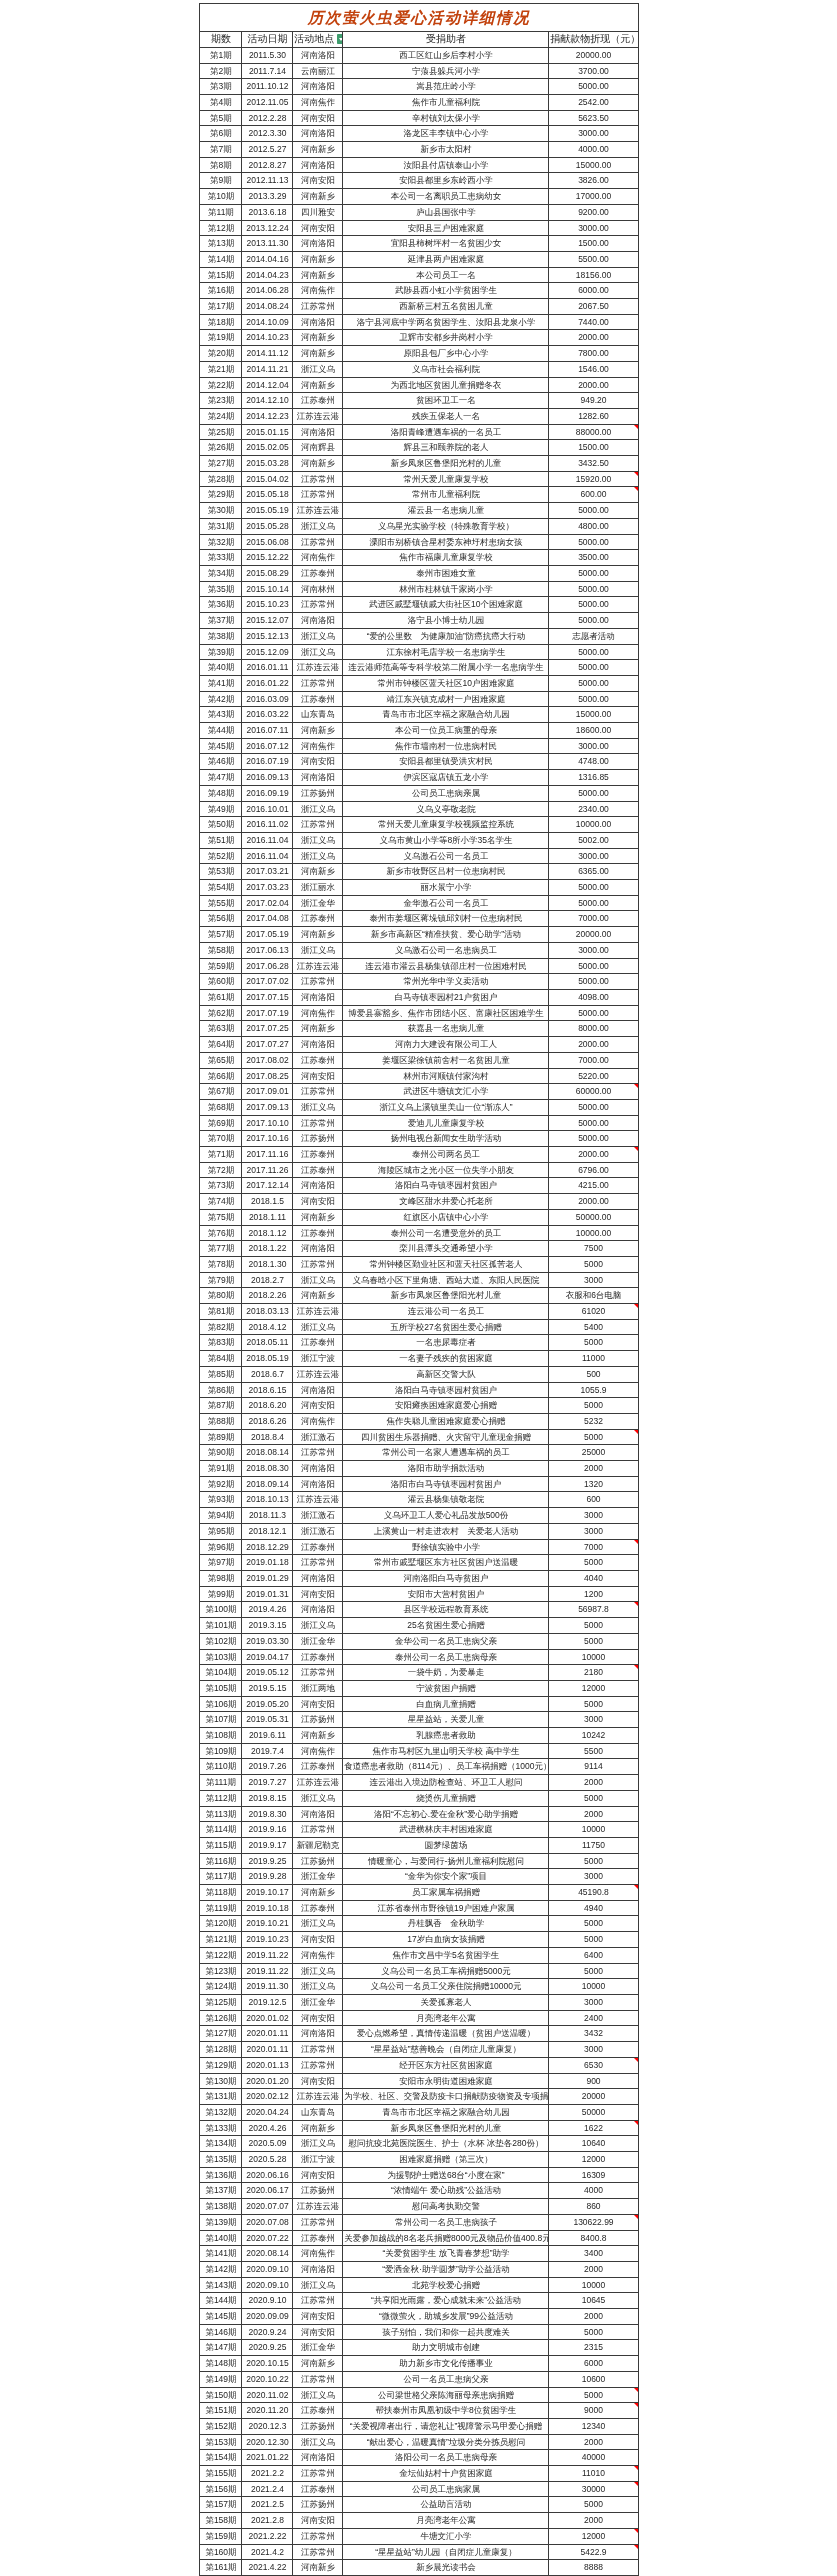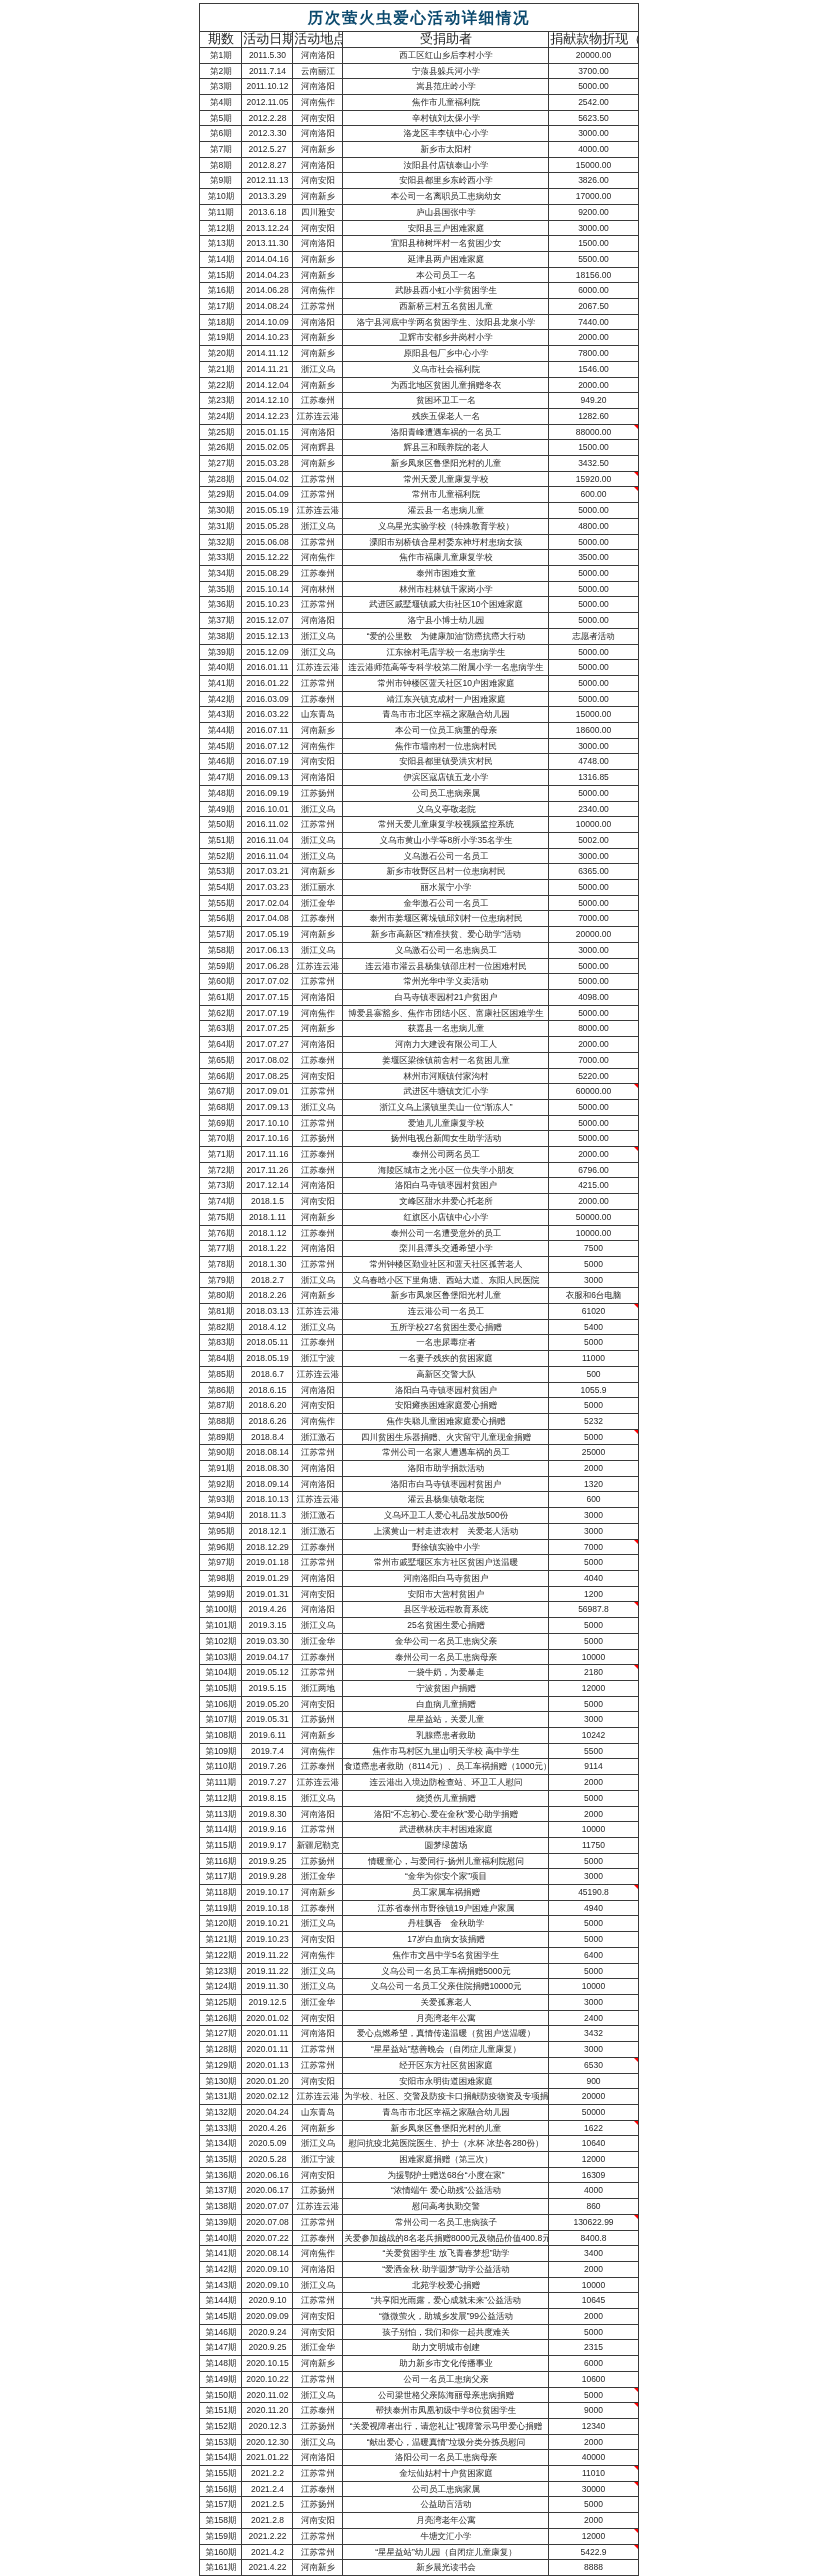--- a/index.html
+++ b/index.html
@@ -35,21 +35,21 @@
     font-weight:normal;
   }
   tr.title-row th{
     height:27px;
     font-size:15.5px;
     line-height:27px;
     font-weight:bold;
     letter-spacing:1.6px;
     border-bottom:0.8px solid #3a3a3a;
   }
-  tr.header-row th{font-size:13px;}
+  tr.header-row th{font-size:10px;}
   .filter-btn{
     display:inline-block;
     width:9.3px;height:9.3px;
     margin-left:2.3px;
     vertical-align:-1.6px;
     border-radius:0.8px;
     position:relative;
   }
   .filter-btn:after{
     content:"";
@@ -76,21 +76,21 @@
   <table class="charity">
     <colgroup>
       <col class="c-period">
         <col class="c-date">
         <col class="c-location">
         <col class="c-recipient">
         <col class="c-amount">
     </colgroup>
     <thead>
       <tr class="title-row">
-        <th colspan="5" id="title-cell" style="color: #0c4a6e;">历次萤火虫爱心活动详细情况</th>
+        <th colspan="5" id="title-cell" style="color: #c2410c; font-style: italic;">历次萤火虫爱心活动详细情况</th>
       </tr>
       <tr class="header-row">
         <th>期数</th>
         <th>活动日期</th>
         <th>
           <span>活动地点</span><span class="filter-btn" id="filter-btn" style="background: rgb(63, 157, 110);"></span>
         </th>
         <th>受捐助者</th>
         <th>捐献款物折现（元）</th>
       </tr>
@@ -287,21 +287,21 @@
         </tr>
         <tr>
           <td>第28期</td>
           <td>2015.04.02</td>
           <td>江苏常州</td>
           <td>常州天爱儿童康复学校</td>
           <td class="amount-cell">15920.00<span class="note-marker" style="border-top-color: rgb(255, 0, 0);"></span></td>
         </tr>
         <tr>
           <td>第29期</td>
-          <td>2015.04.09</td>
+          <td>2015.05.18</td>
           <td>江苏常州</td>
           <td>常州市儿童福利院</td>
           <td class="amount-cell">600.00<span class="note-marker" style="border-top-color: rgb(255, 0, 0);"></span></td>
         </tr>
         <tr>
           <td>第30期</td>
           <td>2015.05.19</td>
           <td>江苏连云港</td>
           <td>灌云县一名患病儿童</td>
           <td class="amount-cell">5000.00</td>

